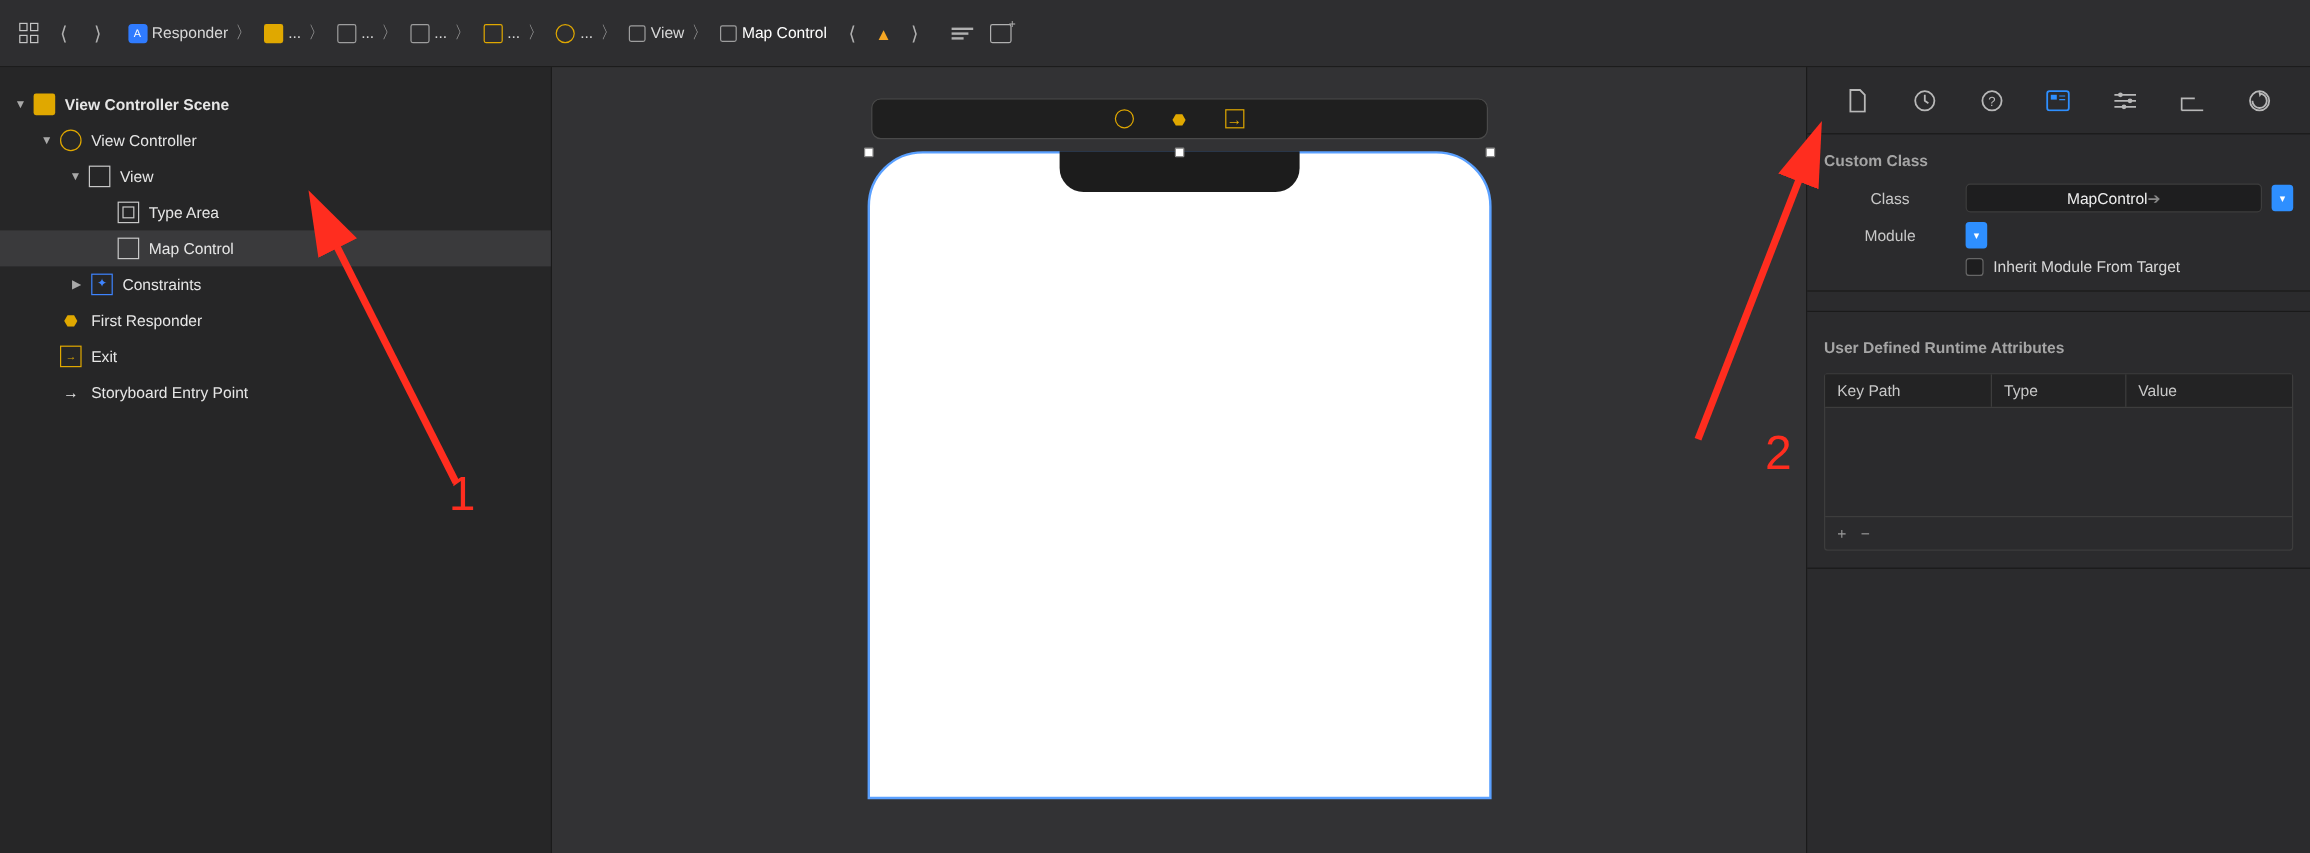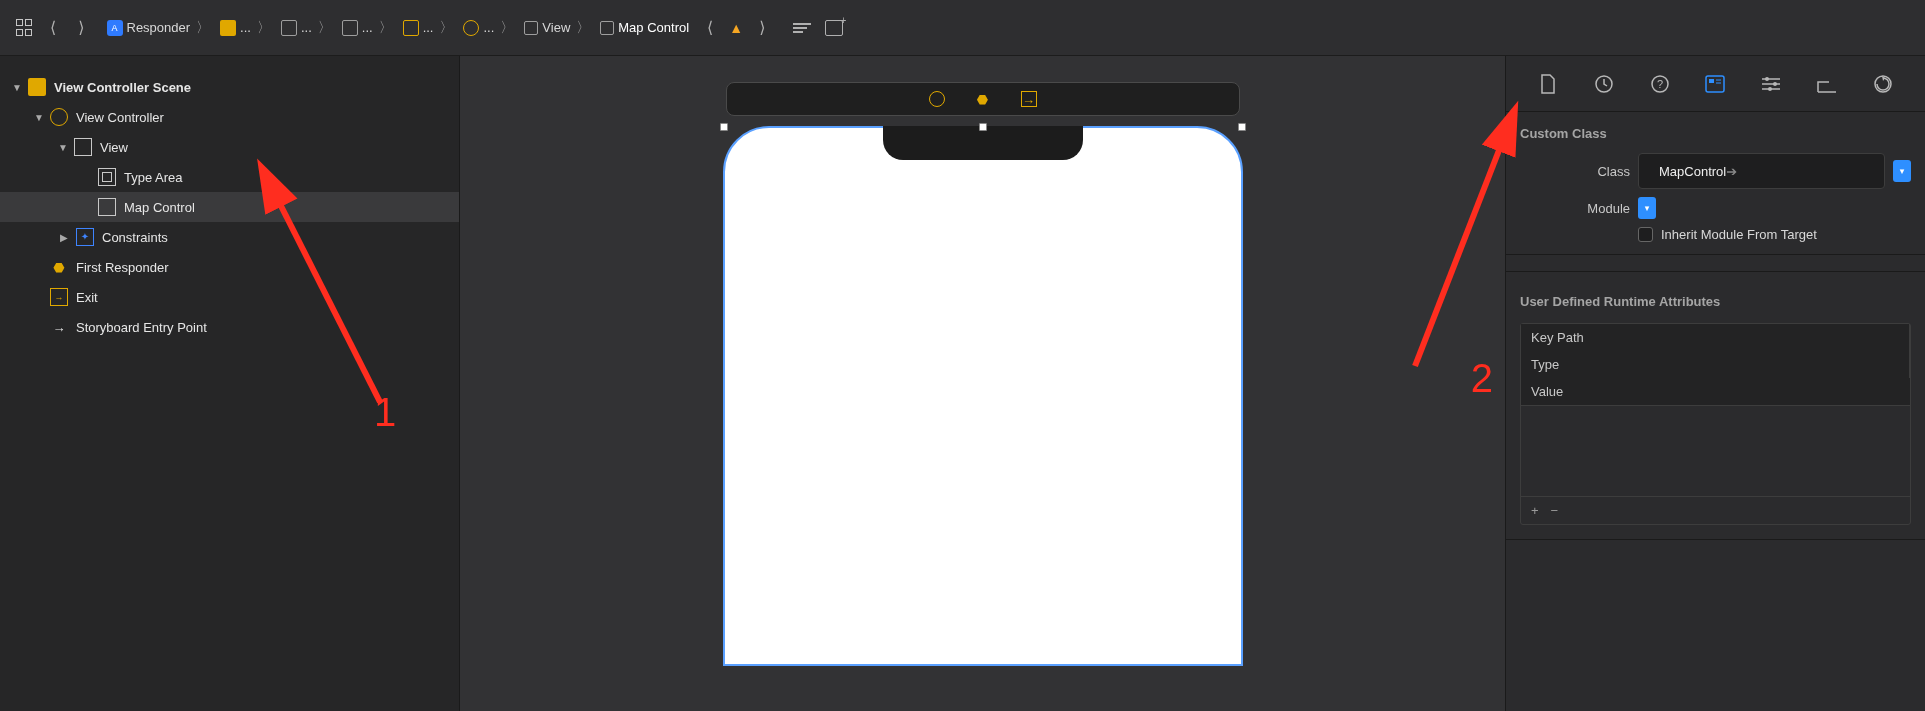--- a/index.html
+++ b/index.html
@@ -83,27 +83,27 @@
   .handle.tr{top:-5px;right:-5px;}
   .handle.tc{top:-5px;left:50%;transform:translateX(-50%);}
 
   
   .inspector { width: 420px; background:#2b2b2d; border-left:1px solid #1a1a1a; display:flex; flex-direction:column;}
   .insp-tabs{display:flex;align-items:center;justify-content:space-around;height:56px;border-bottom:1px solid #1a1a1a;padding:0 14px;}
   .insp-tabs .tab{color:#b8b8b8;cursor:pointer;width:24px;height:24px;display:flex;align-items:center;justify-content:center;}
   .insp-tabs .tab.active{color:#2e8fff;}
   .section-title{color:#a5a5a5;font-weight:600;padding:14px 14px 8px;}
   .form-row{display:flex;align-items:center;padding:4px 14px;gap:8px;}
-  .form-row .lbl{width:110px;text-align:right;color:#c8c8c8;}
-  .form-row .field{flex:1;background:#1e1e1f;border:1px solid #3d3d3d;border-radius:4px;height:36px;padding:0 20px;color:#eee;display:flex;align-items:center;justify-content:flex-start;}
+  .form-row .lbl{width:110px;text-align:center;color:#c8c8c8;}
+  .form-row .field{flex:1;background:#1e1e1f;border:1px solid #3d3d3d;border-radius:4px;height:24px;padding:0 4px;color:#eee;display:flex;align-items:center;justify-content:center;}
   .chev{width:18px;height:22px;background:#2e8fff;border-radius:3px;display:flex;align-items:center;justify-content:center;color:#fff;font-size:9px;cursor:pointer;}
   .circ-arrow{color:#888;font-size:13px;}
   .chk{width:15px;height:15px;border:1px solid #666;border-radius:3px;background:#1e1e1f;}
   .table{margin:6px 14px;border:1px solid #3d3d3d;border-radius:3px;}
-  .table .thead{display:flex;background:#232324;border-bottom:1px solid #3d3d3d;flex-direction:column;}
+  .table .thead{display:flex;background:#232324;border-bottom:1px solid #3d3d3d;}
   .table .thead div{padding:6px 10px;color:#c8c8c8;border-right:1px solid #3d3d3d;}
   .table .thead div:last-child{border-right:none;}
   .table .tbody{height:90px;}
   .table .tfoot{display:flex;gap:12px;padding:6px 10px;color:#9a9a9a;border-top:1px solid #3d3d3d;}
   .hr{height:1px;background:#1a1a1a;margin:8px 0;}
   .arrow-num{color:#ff2d1f;font-size:40px;font-weight:400;font-family:Arial;}
   svg.arrow-svg{position:absolute;overflow:visible;}
 </style>
 </head>
 <body>

